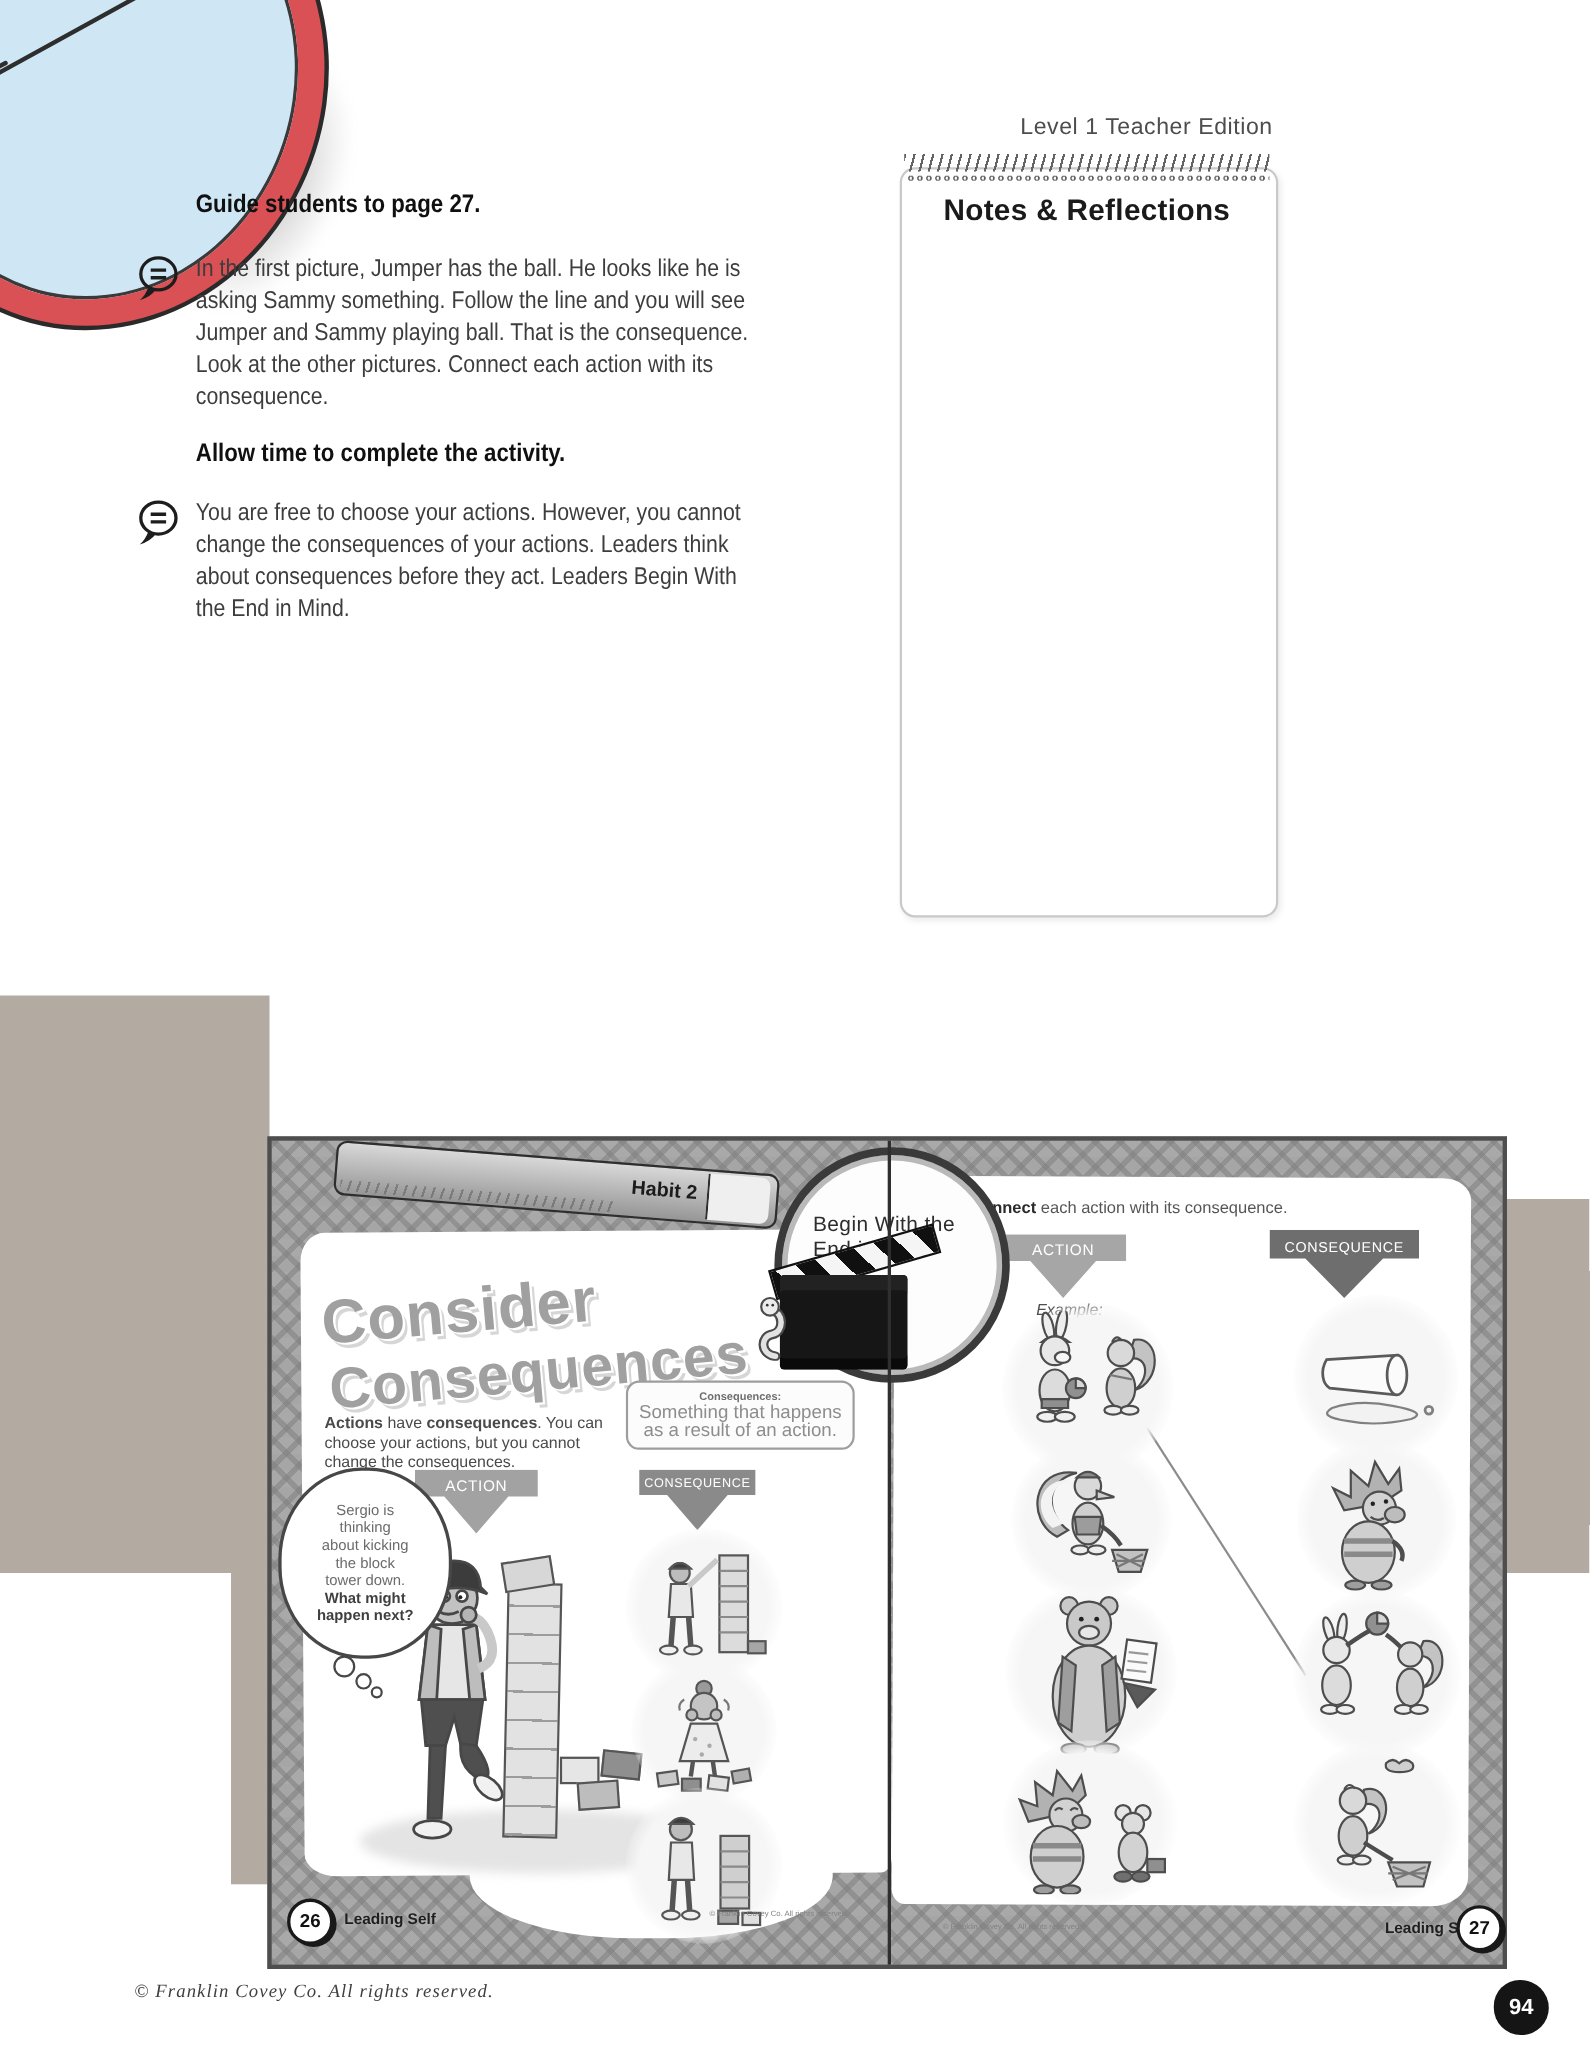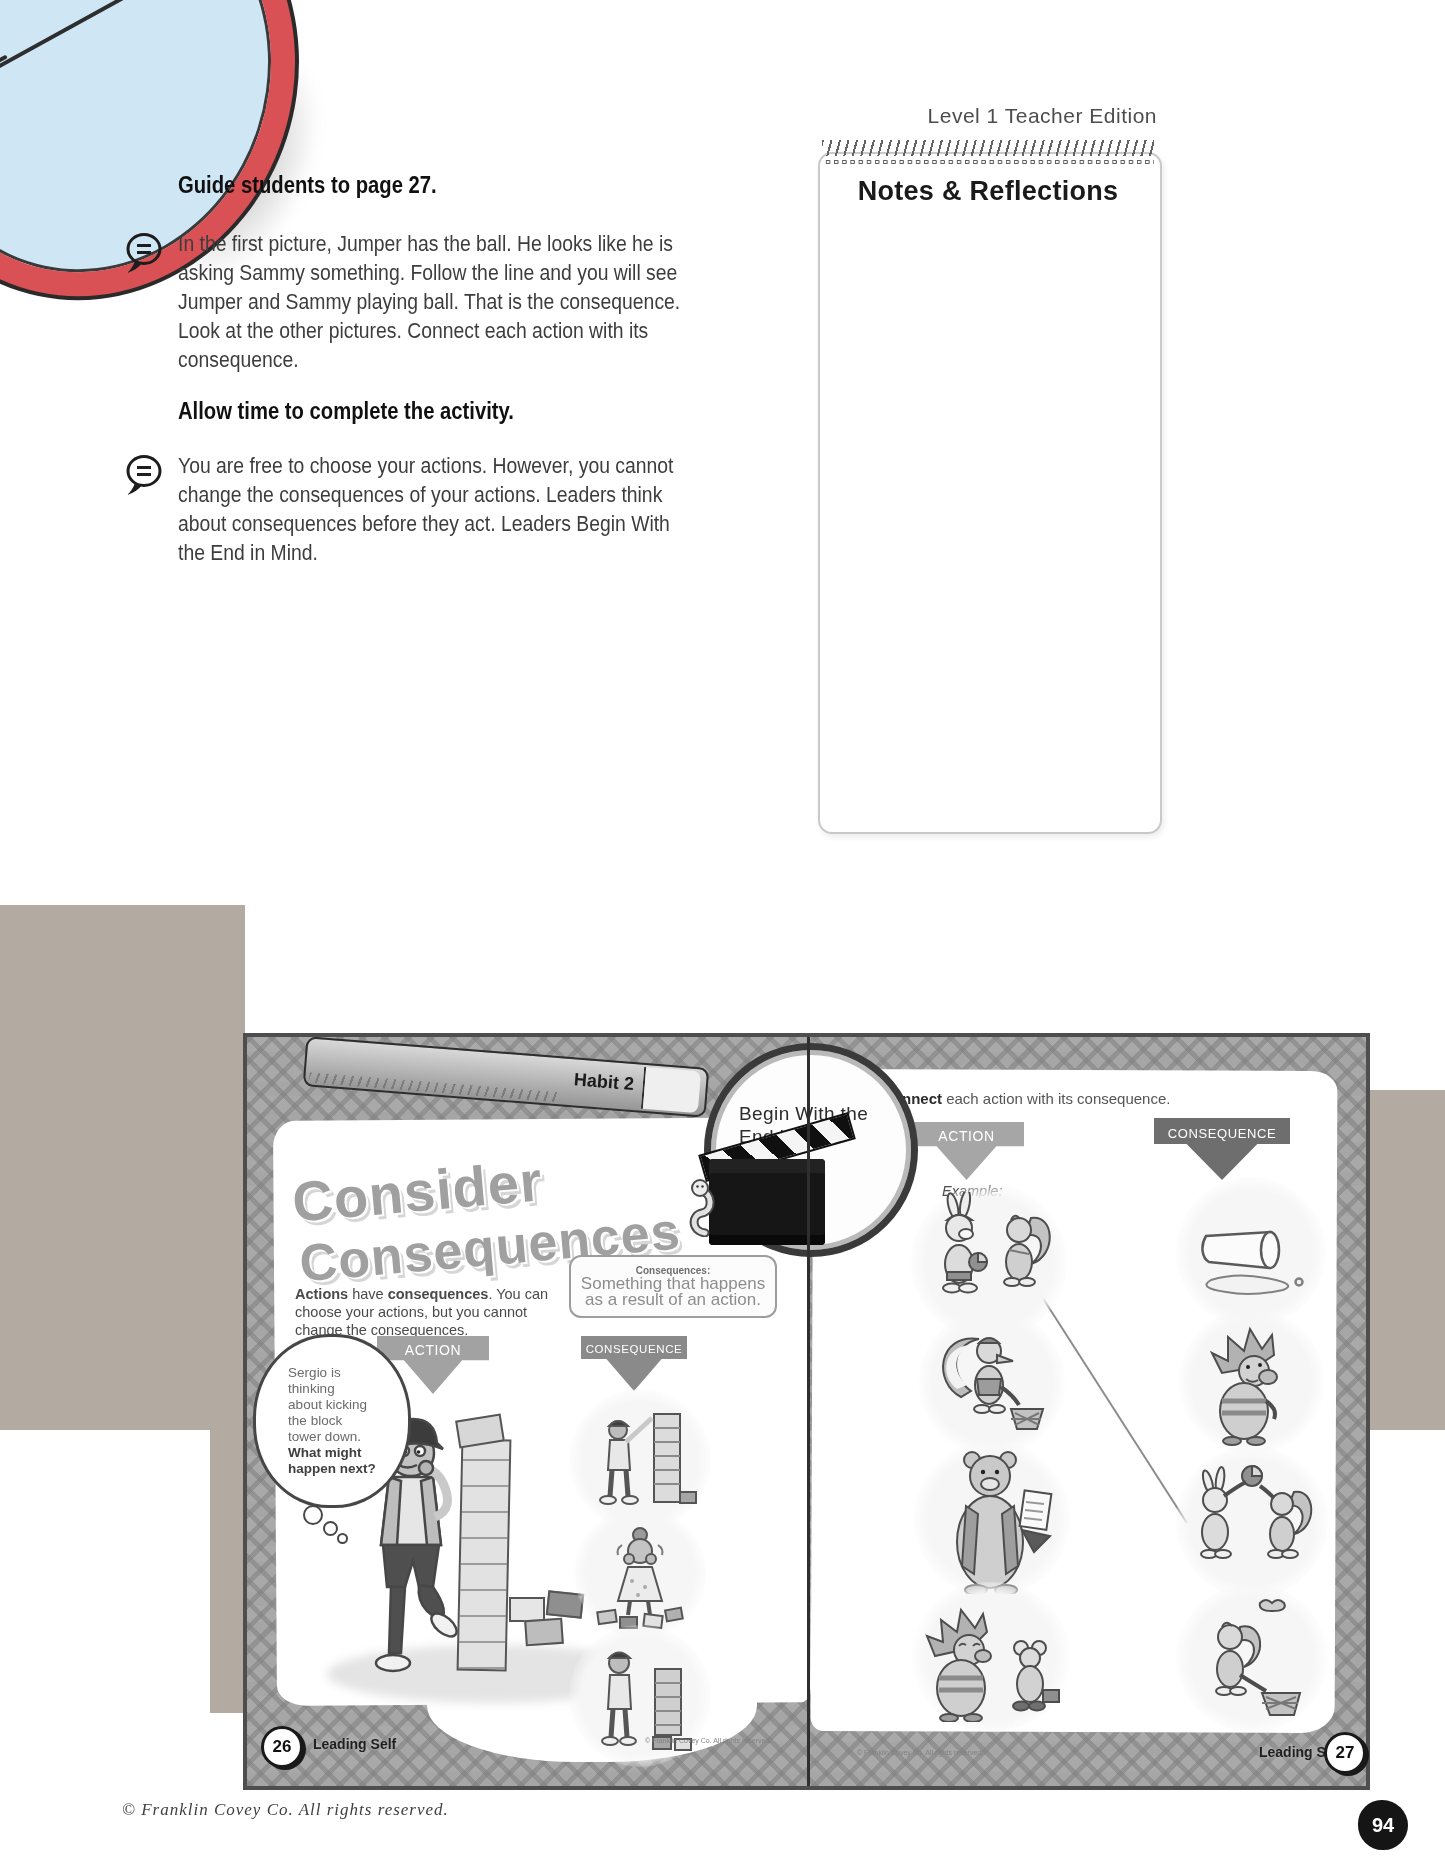--- a/index.html
+++ b/index.html
@@ -152,21 +152,21 @@
 as a result of an action.</div>
   </div>
 
   <div class="abs ribbon" style="left:130px;top:299px;width:112px;height:58px;background:#a2a2a2;font-size:14px;padding-top:6px;box-sizing:border-box">
     <span>ACTION</span>
   </div>
   <div class="abs ribbon" style="left:334px;top:299px;width:106px;height:55px;background:#8a8a8a;font-size:11.5px;padding-top:7px;box-sizing:border-box">
     <span>CONSEQUENCE</span>
   </div>
 
-  <div class="abs cloud" style="left:6px;top:297px;width:152px;height:168px;z-index:2;display:flex;align-items:center;justify-content:center;text-align:left">
+  <div class="abs cloud" style="left:6px;top:297px;width:152px;height:168px;z-index:2;display:flex;align-items:center;justify-content:center;text-align:center">
     <div style="font-size:13.5px;line-height:16px;color:#6b6b6b">
       <span class="pre">Sergio is
 thinking
 about kicking
 the block
 tower down.</span>
       <span class="pre b" style="color:#3f3f3f;display:block">What might
 happen next?</span>
     </div>
   </div>

